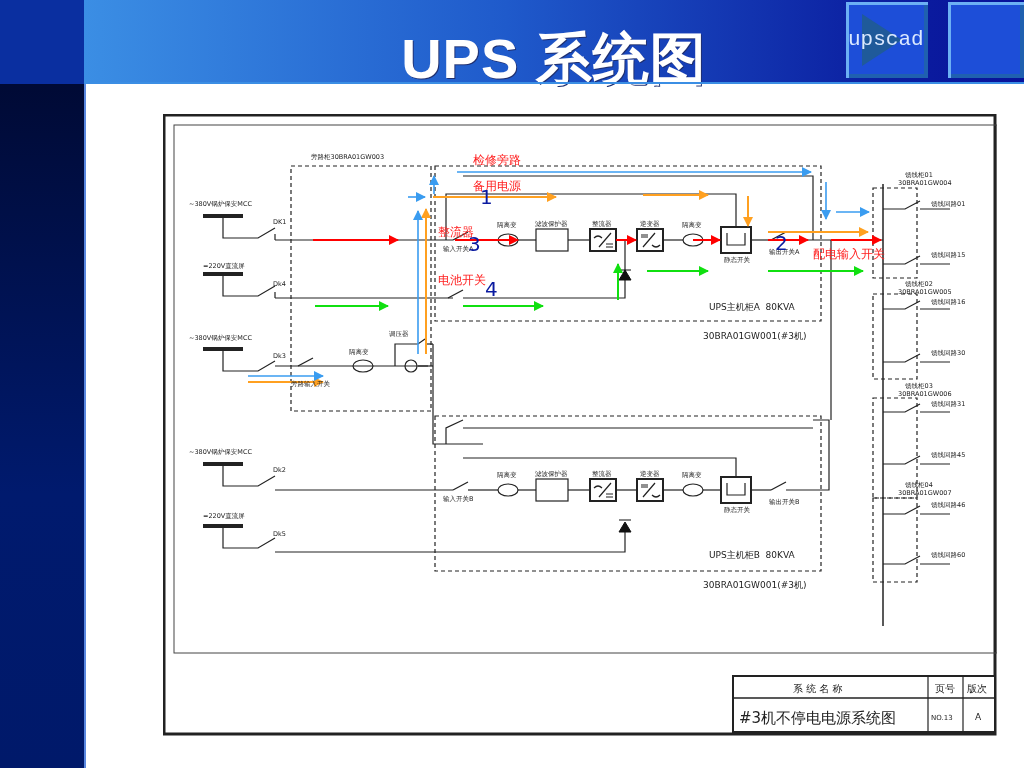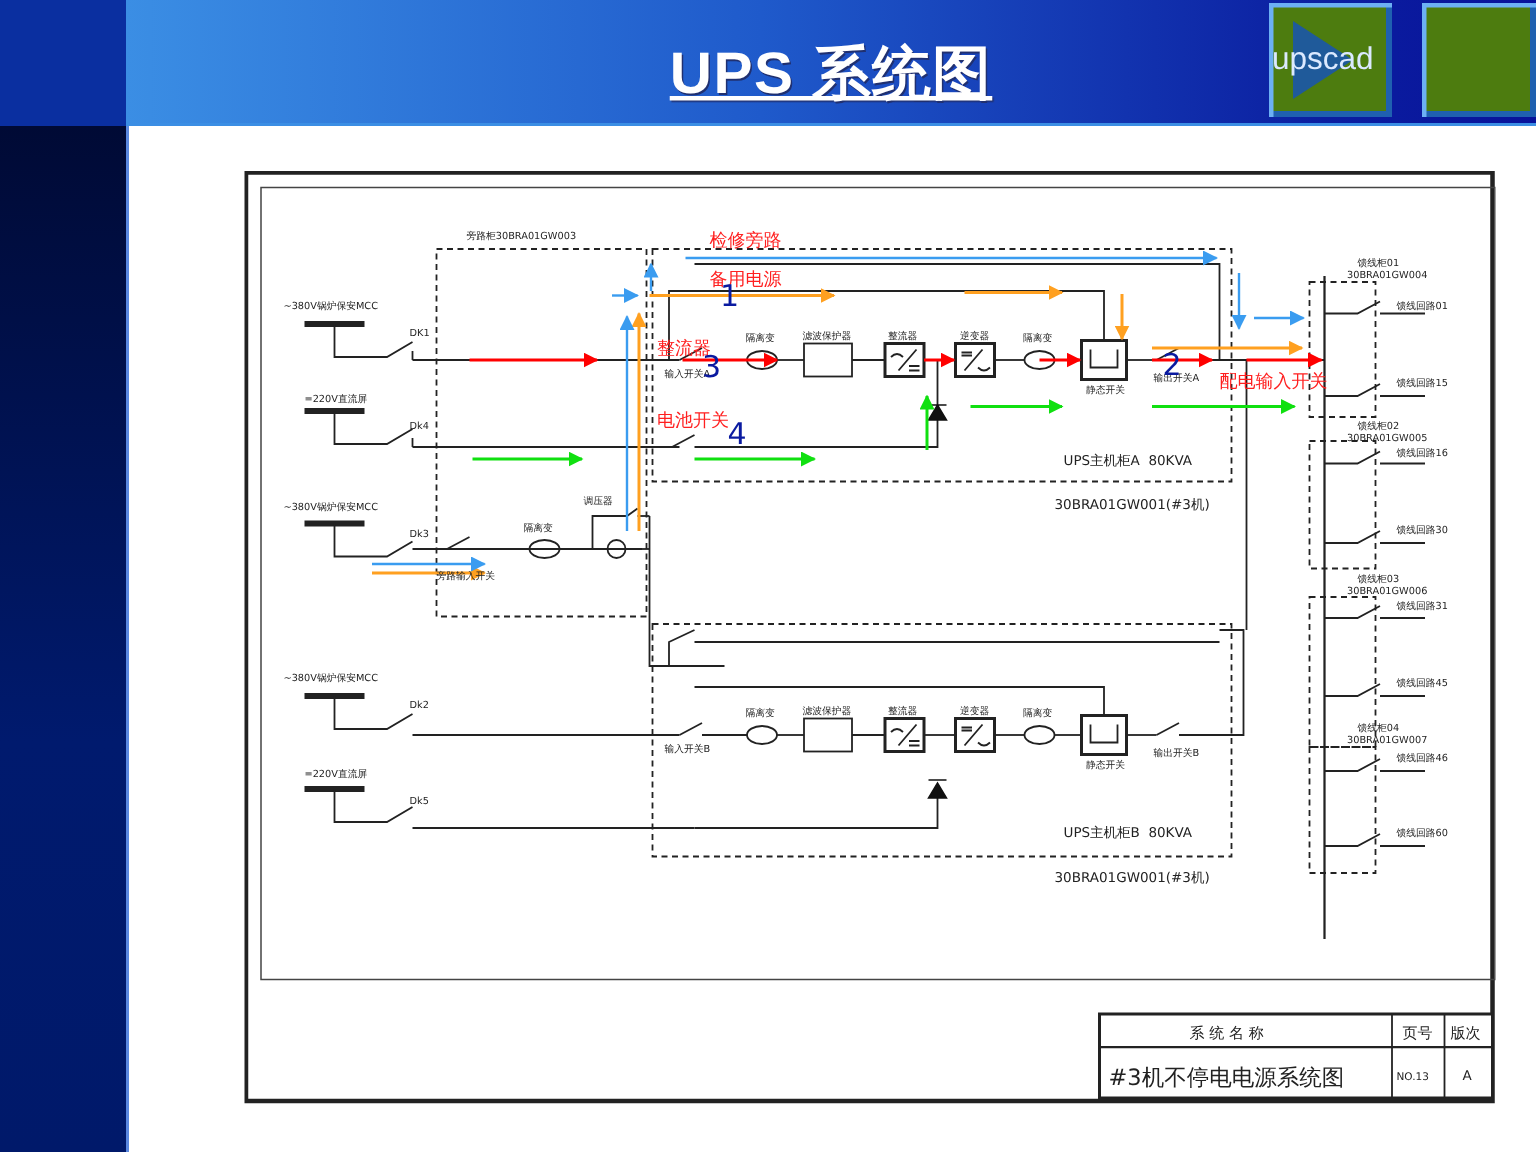--- a/index.html
+++ b/index.html
@@ -2,22 +2,22 @@
 <html><head>
 <meta charset="utf-8">
 <style>
   html, body { margin:0; padding:0; }
   body { width:1024px; height:768px; position:relative; overflow:hidden; background:#ffffff; font-family:"Liberation Sans", sans-serif; }
   .left-bar-top { position:absolute; left:0; top:0; width:84px; height:84px; background:#0a2fa0; }
   .left-bar { position:absolute; left:0; top:84px; width:84px; height:684px; background:linear-gradient(#000a35, #001a6e 60%, #00196a); }
   .left-edge { position:absolute; left:84px; top:84px; width:2px; height:684px; background:#5a88e0; }
   .header { position:absolute; left:84px; top:0; width:940px; height:82px; background:linear-gradient(90deg,#3b8ee4 0%, #1f5acb 45%, #0b1ea0 85%, #08129a 100%); }
   .header-bottom-line { position:absolute; left:84px; top:82px; width:940px; height:2px; background:#3b8ee4; }
-  .title { position:absolute; left:0; width:940px; top:22px; text-align:center; color:#ffffff; font-size:39px; font-weight:bold; text-decoration:underline; text-shadow:1px 1px 0 #203070; letter-spacing:1px; }
-  .nav-btn { position:absolute; top:2px; width:82px; height:76px; background:#4d7c0f; box-shadow: inset 3px 3px 0 #6cb0f4, inset -4px -4px 0 #1f60b0; }
+  .title { position:absolute; left:0; width:940px; top:22px; text-align:center; color:#ffffff; font-size:56px; font-weight:bold; text-shadow:1px 1px 0 #203070; letter-spacing:1px; }
+  .nav-btn { position:absolute; top:2px; width:82px; height:76px; background:#1d4ed8; box-shadow: inset 3px 3px 0 #6cb0f4, inset -4px -4px 0 #1f60b0; font-family: Liberation Mono, monospace; }
   .nav-btn.one { left:846px; }
   .nav-btn.two { left:948px; width:76px; }
   .nav-btn .play { position:absolute; left:16px; top:12px; width:0; height:0; border-top:26px solid transparent; border-bottom:26px solid transparent; border-left:40px solid #1f5a9a; }
   .nav-btn .lbl { position:absolute; left:2px; top:26px; color:#dbe9ff; font-size:21px; }
   .diagram { position:absolute; left:163px; top:114px; width:907px; height:622px; }
   svg text { font-family:"DejaVu Sans", sans-serif; }
 </style>
 </head>
 <body>
 

